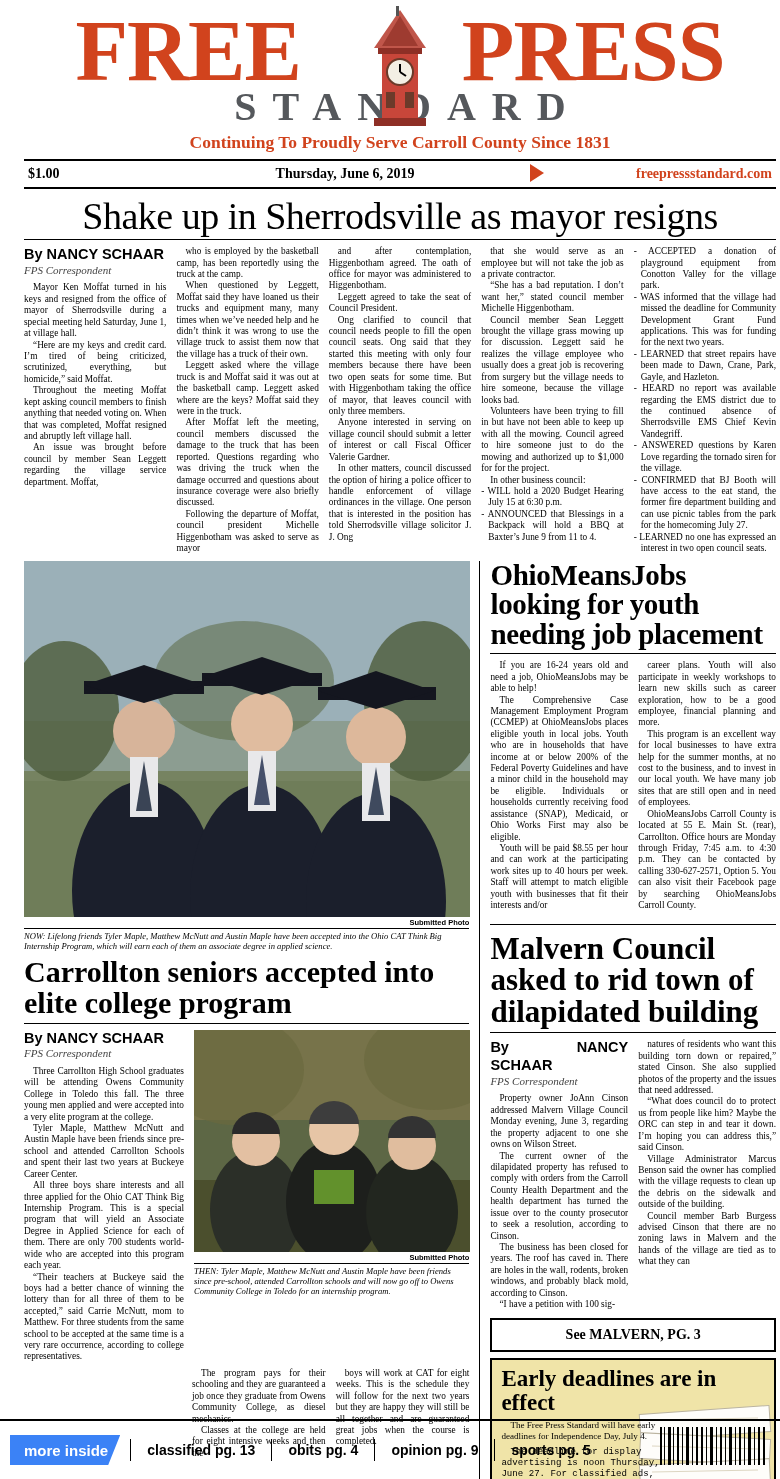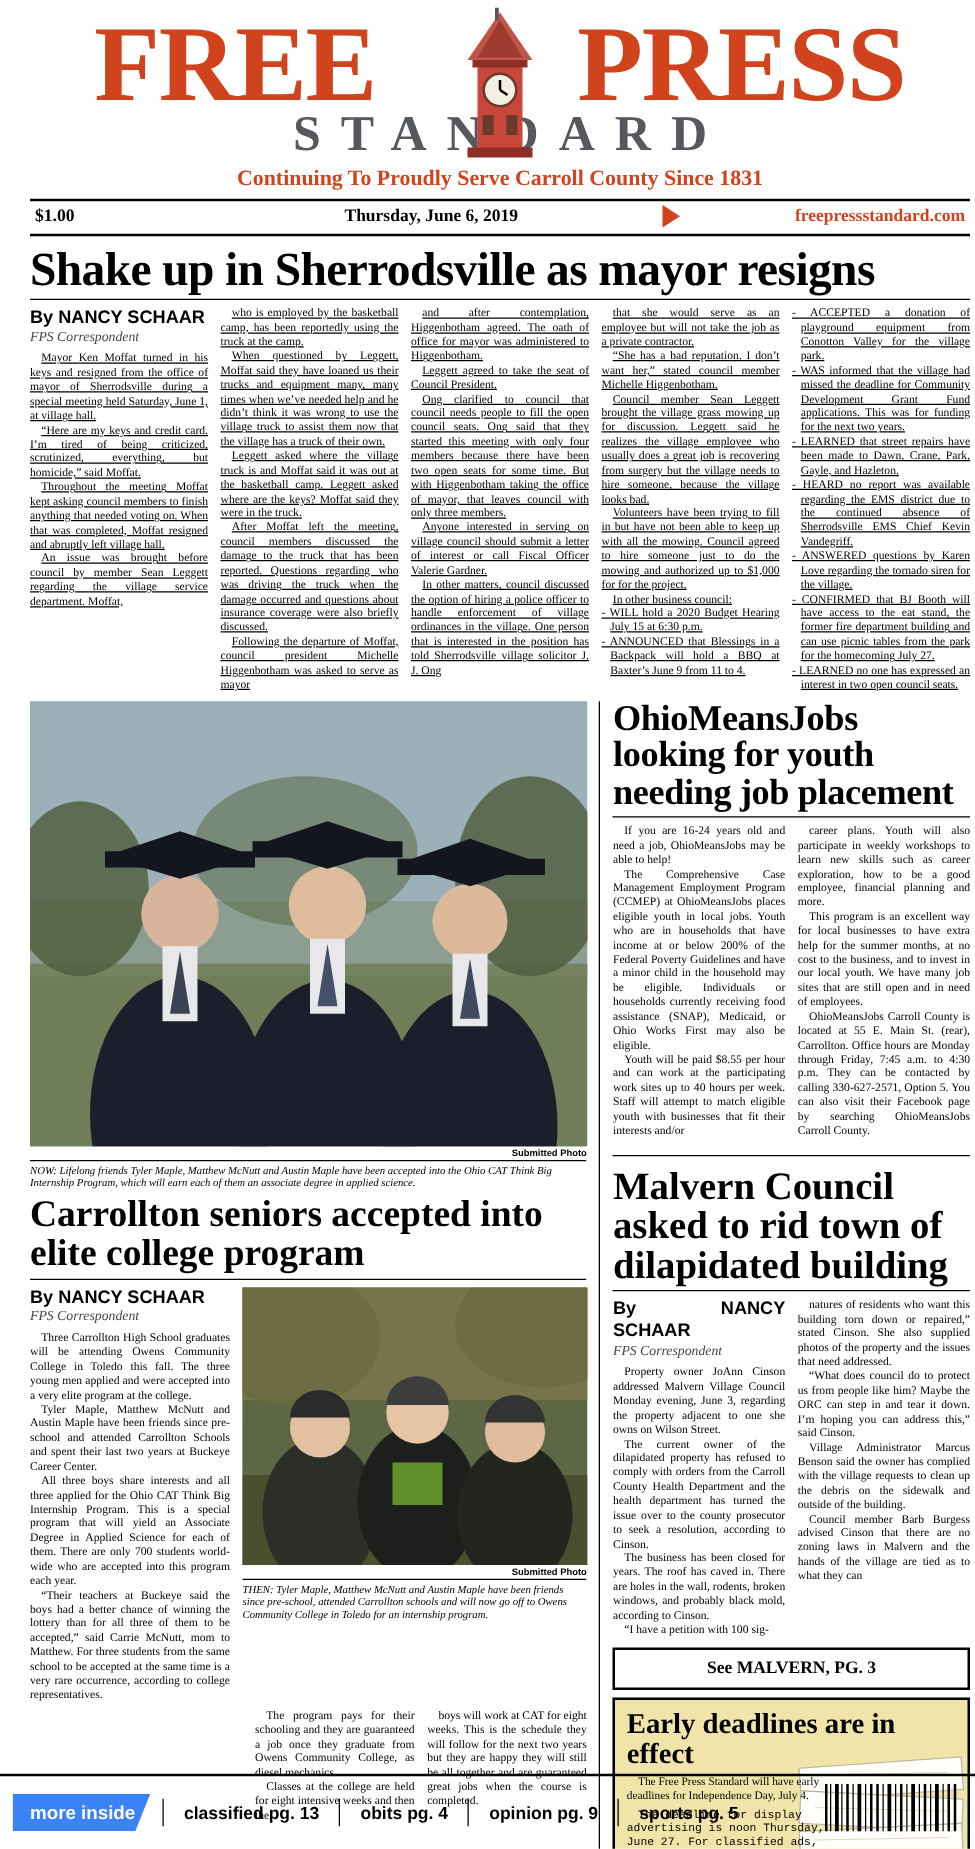--- a/index.html
+++ b/index.html
@@ -65,33 +65,34 @@
   .infobar .date{flex:1;text-align:center;}
   .infobar .site{width:230px;text-align:right;padding-right:4px;color:#d1431d;}
   .infobar .arrow{
     position:absolute;right:232px;top:3px;
     width:0;height:0;border-top:9px solid transparent;border-bottom:9px solid transparent;border-left:14px solid #d1431d;
   }
 
   
   h1.lead{
     font-size:38px;
-    font-weight:bold;
+    font-weight:normal;
     margin:8px 0 2px 0;
     line-height:1.0;
     letter-spacing:-0.5px;
+    text-align:center;
   }
   .rule-thin{border-bottom:1px solid #000;margin:4px 0 6px 0;}
 
   .byline{font-size:14.5px;font-weight:bold;margin:0 0 0 0;font-family:"Liberation Sans",sans-serif;}
   .bylinesub{font-size:11px;font-style:italic;color:#444;margin:0 0 5px 0;font-family:"Liberation Serif",serif;}
 
   .cols{display:flex;gap:10px;}
   .col{flex:1;font-size:9.3px;line-height:1.23;text-align:justify;}
-  .col p{margin:0 0 0 0;text-indent:9px;text-decoration:underline;}
+  .col p{margin:0 0 0 0;text-indent:9px;}
   .col p.bullet{text-indent:-7px;padding-left:7px;}
 
   
   .body-grid{display:flex;gap:10px;margin-top:6px;}
   .left-block{width:446px;}
   .right-block{width:286px;border-left:1px solid #000;padding-left:10px;}
 
   .photo{
     width:100%;
     display:block;
@@ -319,21 +320,21 @@
                 <circle cx="218" cy="116" r="24" fill="#e0bd9e"></circle>
                 <path d="M194 108 a24 22 0 0 1 48 0 z" fill="#333"></path>
               </g>
             </svg>
           </div>
           <div class="cap-credit">Submitted Photo</div>
           <div class="caption">THEN: Tyler Maple, Matthew McNutt and Austin Maple have been friends since pre-school, attended Carrollton schools and will now go off to Owens Community College in Toledo for an internship program.</div>
         </div>
       </div>
 
-      <div style="display:flex;gap:20px;margin-top:5px;justify-content:space-between;">
+      <div style="display:flex;gap:8px;margin-top:5px;justify-content:space-between;">
         <div style="width:160px;"></div>
         <div style="flex:1;display:flex;gap:10px;font-size:9.3px;line-height:1.23;text-align:justify;">
           <div style="flex:1">
             <p style="text-indent:9px;margin:0">The program pays for their schooling and they are guaranteed a job once they graduate from Owens Community College, as diesel mechanics.</p>
             <p style="text-indent:9px;margin:0">Classes at the college are held for eight intensive weeks and then the</p>
           </div>
           <div style="flex:1">
             <p style="text-indent:9px;margin:0">boys will work at CAT for eight weeks. This is the schedule they will follow for the next two years but they are happy they will still be all together and are guaranteed great jobs when the course is completed.</p>
           </div>
         </div>

